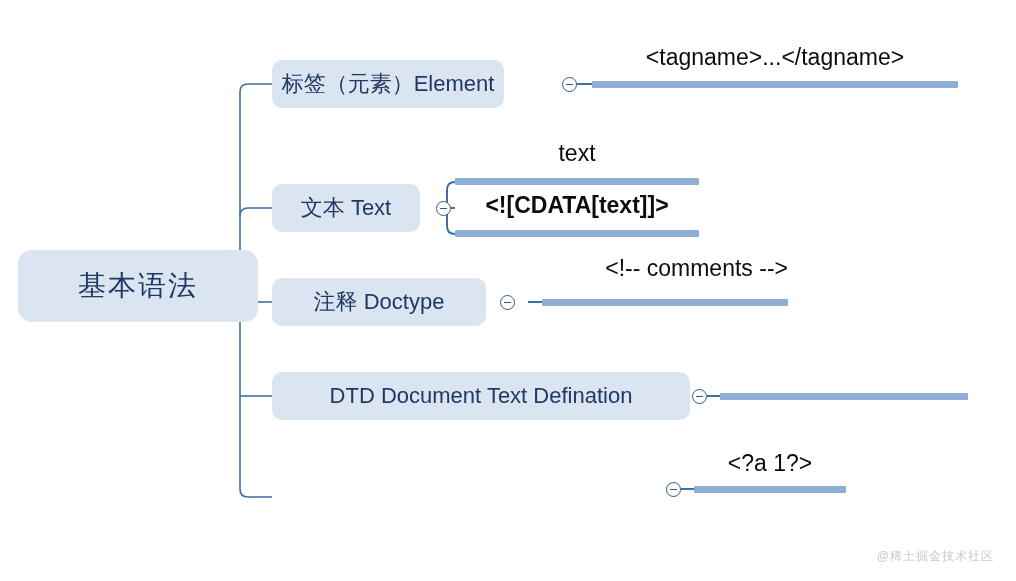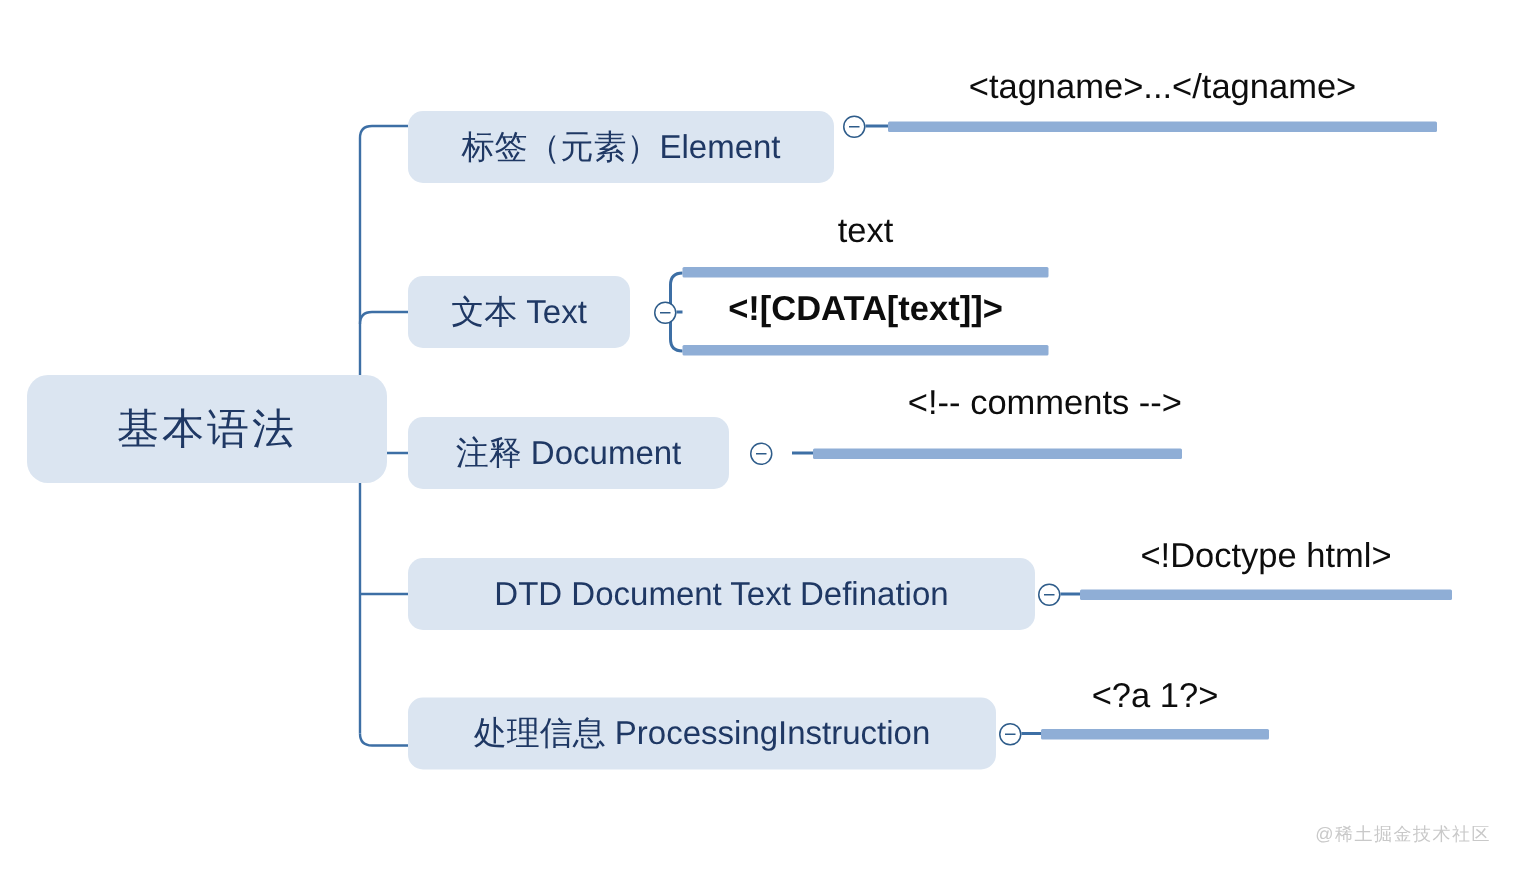--- a/index.html
+++ b/index.html
@@ -42,21 +42,21 @@
     font-size: 28px;
     border-radius: 14px;
     letter-spacing: 2px;
   }
   .node-box.branch {
     height: 48px;
     font-size: 22px;
     padding: 0 18px;
   }
 
-  #b0 { left: 272px; top: 60px;  width: 284px; margin-top: 14px; }
+  #b0 { left: 272px; top: 60px;  width: 232px; }
   #b1 { left: 272px; top: 184px; width: 148px; }
   #b2 { left: 272px; top: 278px; width: 214px; }
   #b3 { left: 272px; top: 372px; width: 418px; }
   #b4 { left: 272px; top: 465px; width: 392px; }
 
   .leaf-label {
     position: absolute;
     color: #0d0d0d;
     font-size: 23px;
     white-space: nowrap;
@@ -149,35 +149,31 @@
   <div class="node-box branch" id="b1">
     <span>文本 Text</span>
   </div>
   <div class="collapse-icon" style="left:436px;top:201px;"></div>
   <div class="leaf-label" style="left:455px;top:140px;width:244px;">text</div>
   <div class="leaf-bar" style="left:455px;top:178px;width:244px;"></div>
   <div class="leaf-label" style="left:455px;top:192px;width:244px;font-weight:bold;">&lt;![CDATA[text]]&gt;</div>
   <div class="leaf-bar" style="left:455px;top:230px;width:244px;"></div>
 
   <div class="node-box branch" id="b2">
-    <span>注释 Document</span>
+    <span>注释 Doctype</span>
   </div>
   <div class="collapse-icon" style="left:500px;top:295px;"></div>
   <div class="leaf-label" style="left:542px;top:255px;width:246px;text-align:right;">&lt;!-- comments --&gt;</div>
   <div class="leaf-bar" style="left:542px;top:299px;width:246px;"></div>
 
   <div class="node-box branch" id="b3">
     <span>DTD Document Text Defination</span>
   </div>
   <div class="collapse-icon" style="left:692px;top:389px;"></div>
-  <div class="leaf-label" style="left:720px;top:357px;width:248px;">&lt;!Doctype html&gt;</div>
   <div class="leaf-bar" style="left:720px;top:393px;width:248px;"></div>
 
-  <div class="node-box branch" id="b4">
-    <span>处理信息 ProcessingInstruction</span>
-  </div>
   <div class="collapse-icon" style="left:666px;top:482px;"></div>
   <div class="leaf-label" style="left:694px;top:450px;width:152px;">&lt;?a 1?&gt;</div>
   <div class="leaf-bar" style="left:694px;top:486px;width:152px;"></div>
 
   <div class="watermark">@稀土掘金技术社区</div>
 
 </div>
 
 </body></html>

